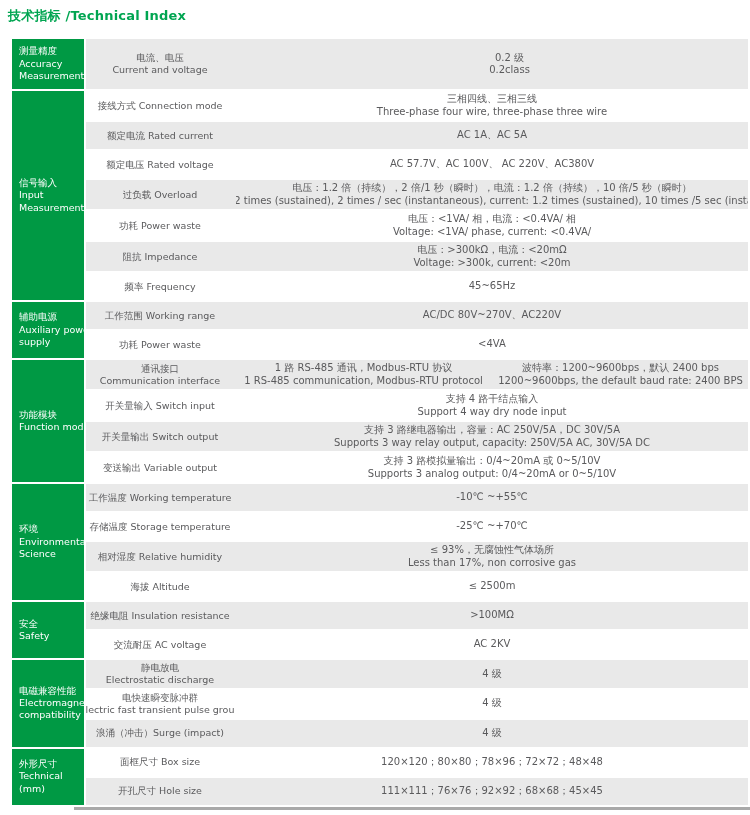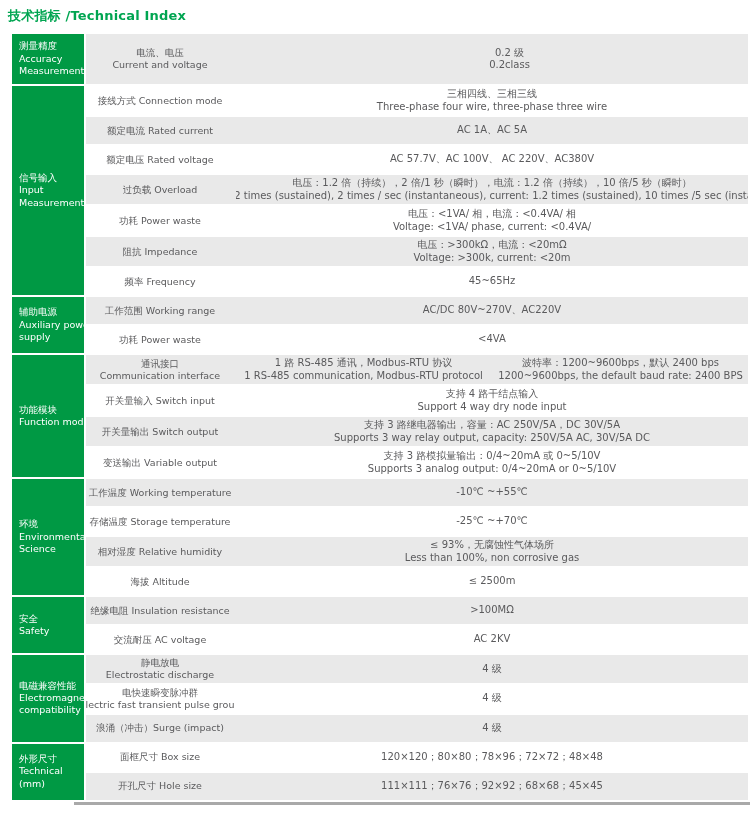--- a/index.html
+++ b/index.html
@@ -6,21 +6,21 @@
   .page{
     position:relative;
     width:750px;height:815px;
     background:#ffffff;
     font-family:"DejaVu Sans","Liberation Sans",sans-serif;
     overflow:hidden;
     box-sizing:border-box;
   }
   .title{
     margin:0;
-    padding:7px 0 9px 8px;
+    padding:7px 0 14px 8px;
     font-size:13px;
     font-weight:bold;
     color:var(--title-green,#00a551);
     letter-spacing:0.2px;
   }
   .spec-table{
     margin-left:12px;
     width:736px;
   }
   .section{
@@ -286,21 +286,21 @@
             <div class="cell value-cell white">
               <div>-25℃ ~+70℃</div>
             </div>
           </div>
           <div class="row gray">
             <div class="cell param-cell gray">
               <div>相对湿度 Relative humidity</div>
             </div>
             <div class="cell value-cell gray">
               <div>≤ 93%，无腐蚀性气体场所</div>
-              <div>Less than 100%, non corrosive gas</div>
+              <div>Less than 17%, non corrosive gas</div>
             </div>
           </div>
           <div class="row white">
             <div class="cell param-cell white">
               <div>海拔 Altitude</div>
             </div>
             <div class="cell value-cell white">
               <div>≤ 2500m</div>
             </div>
           </div>

